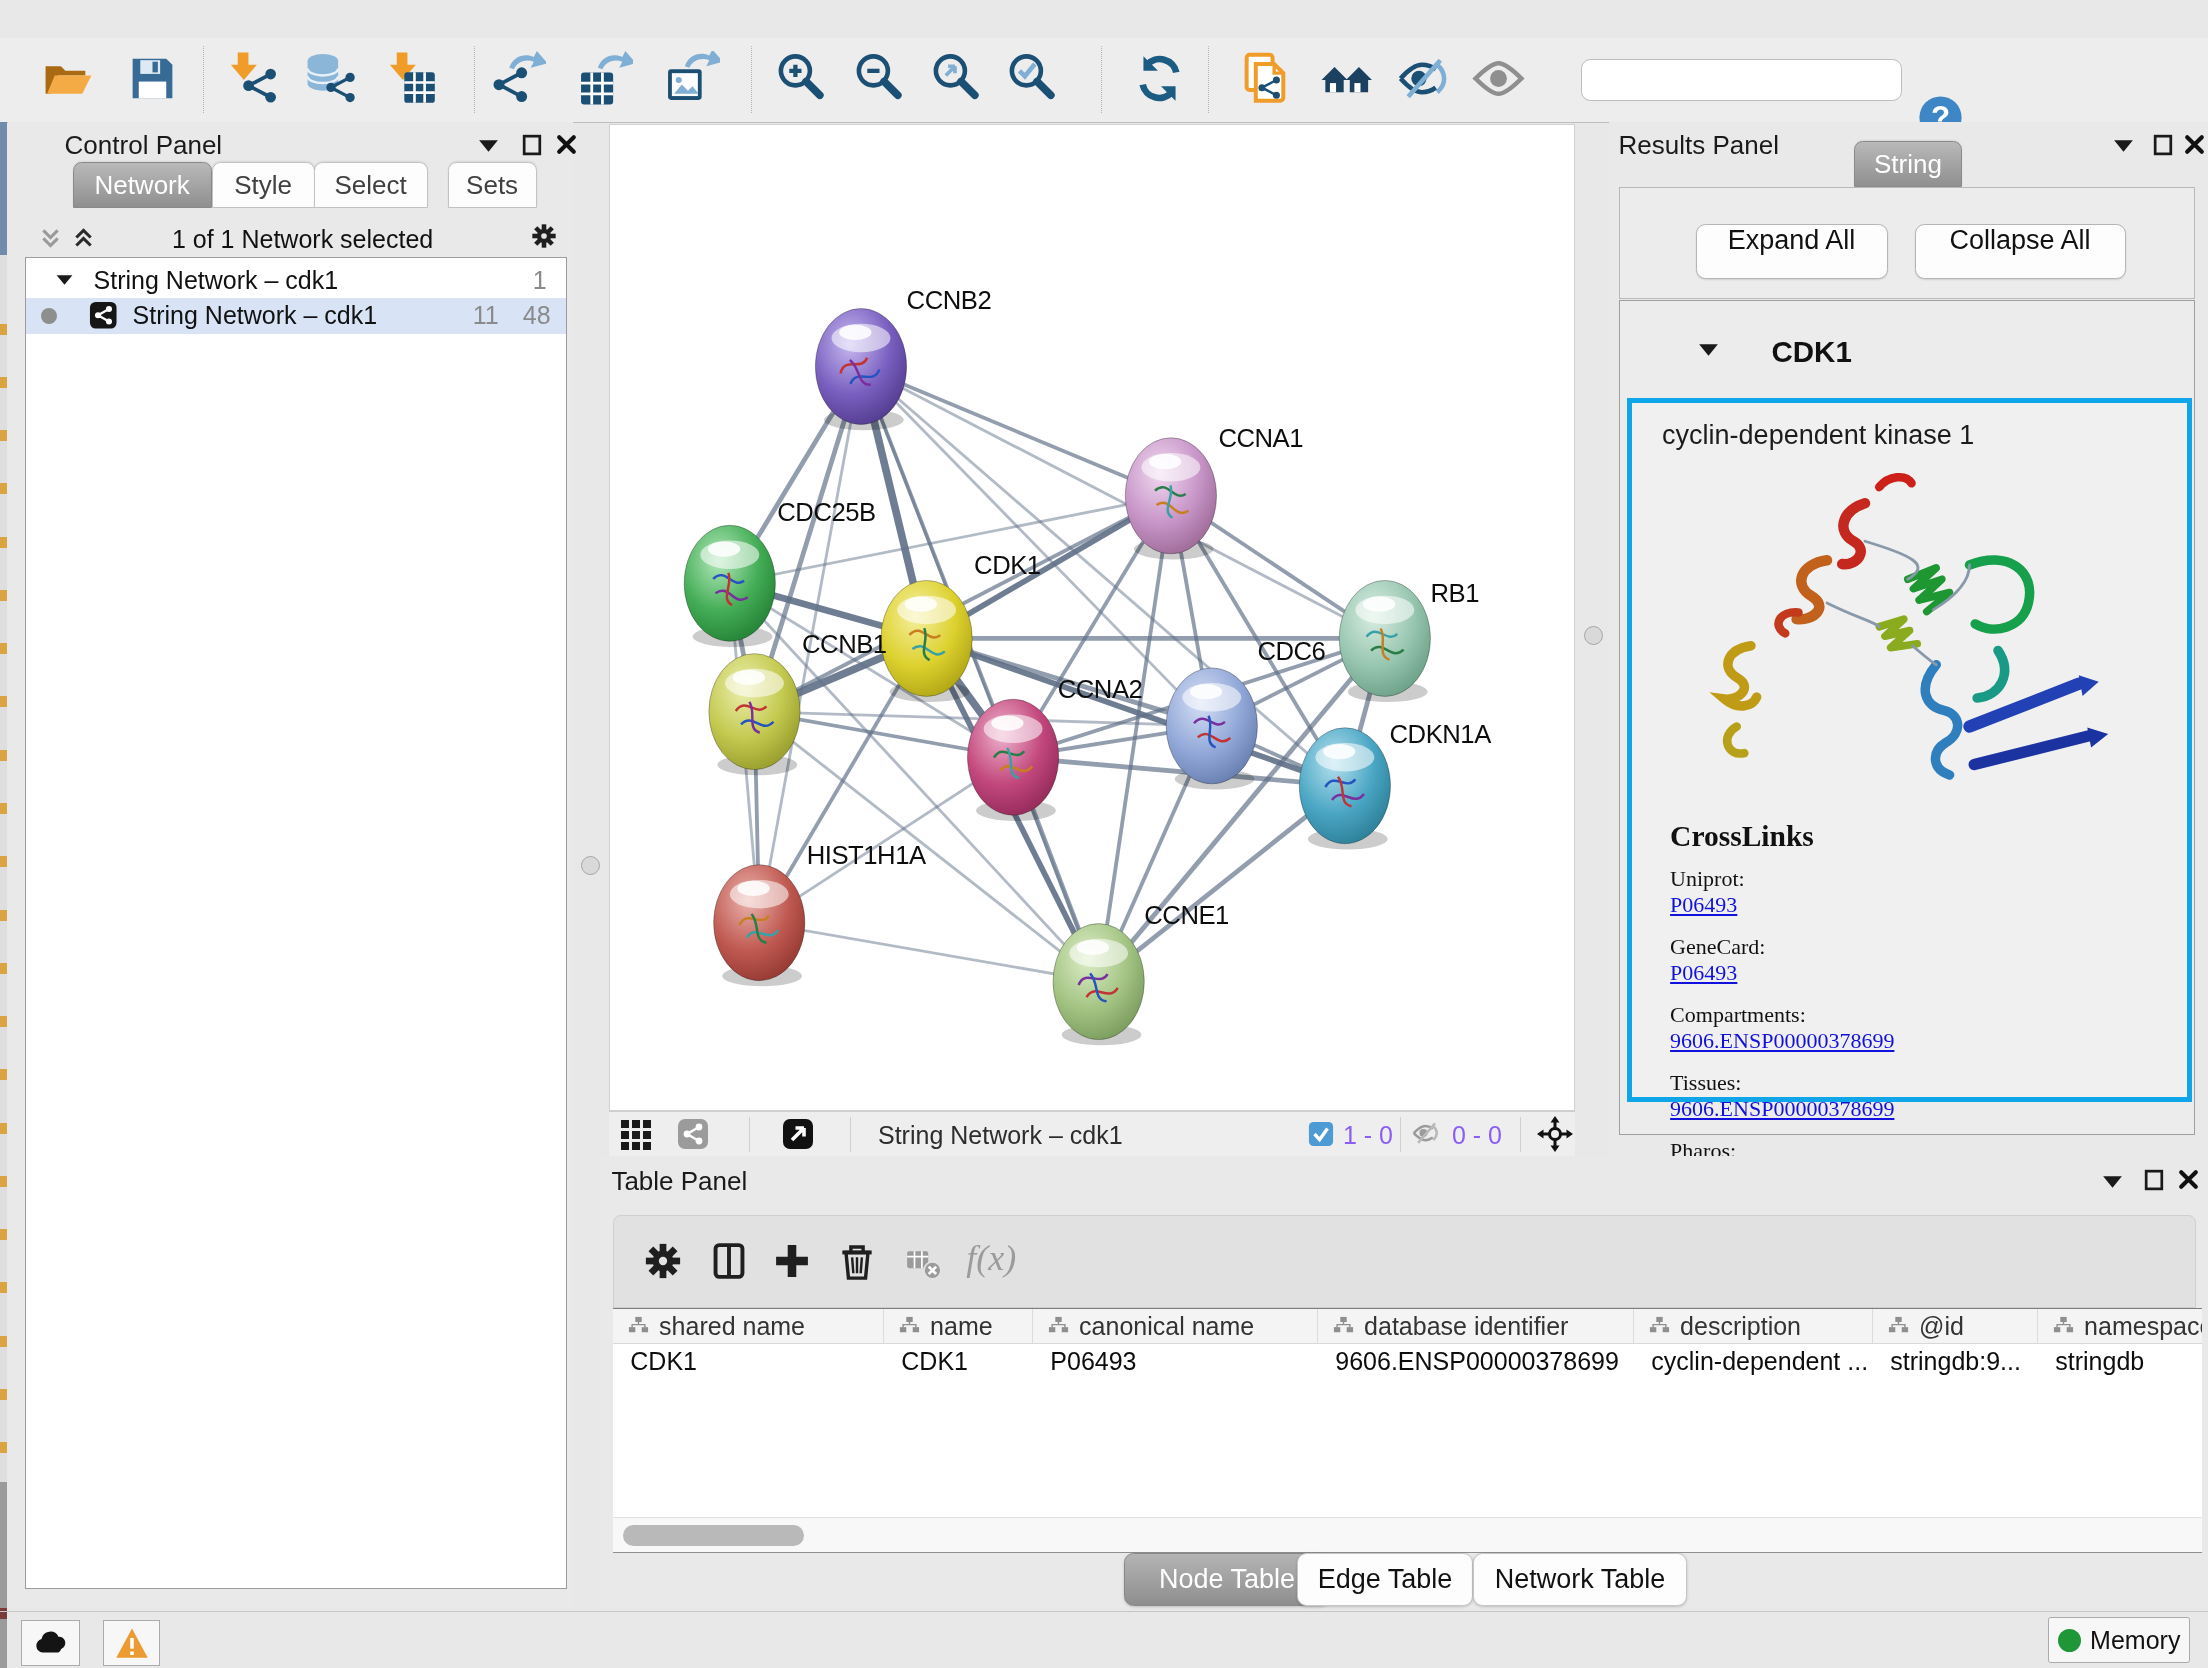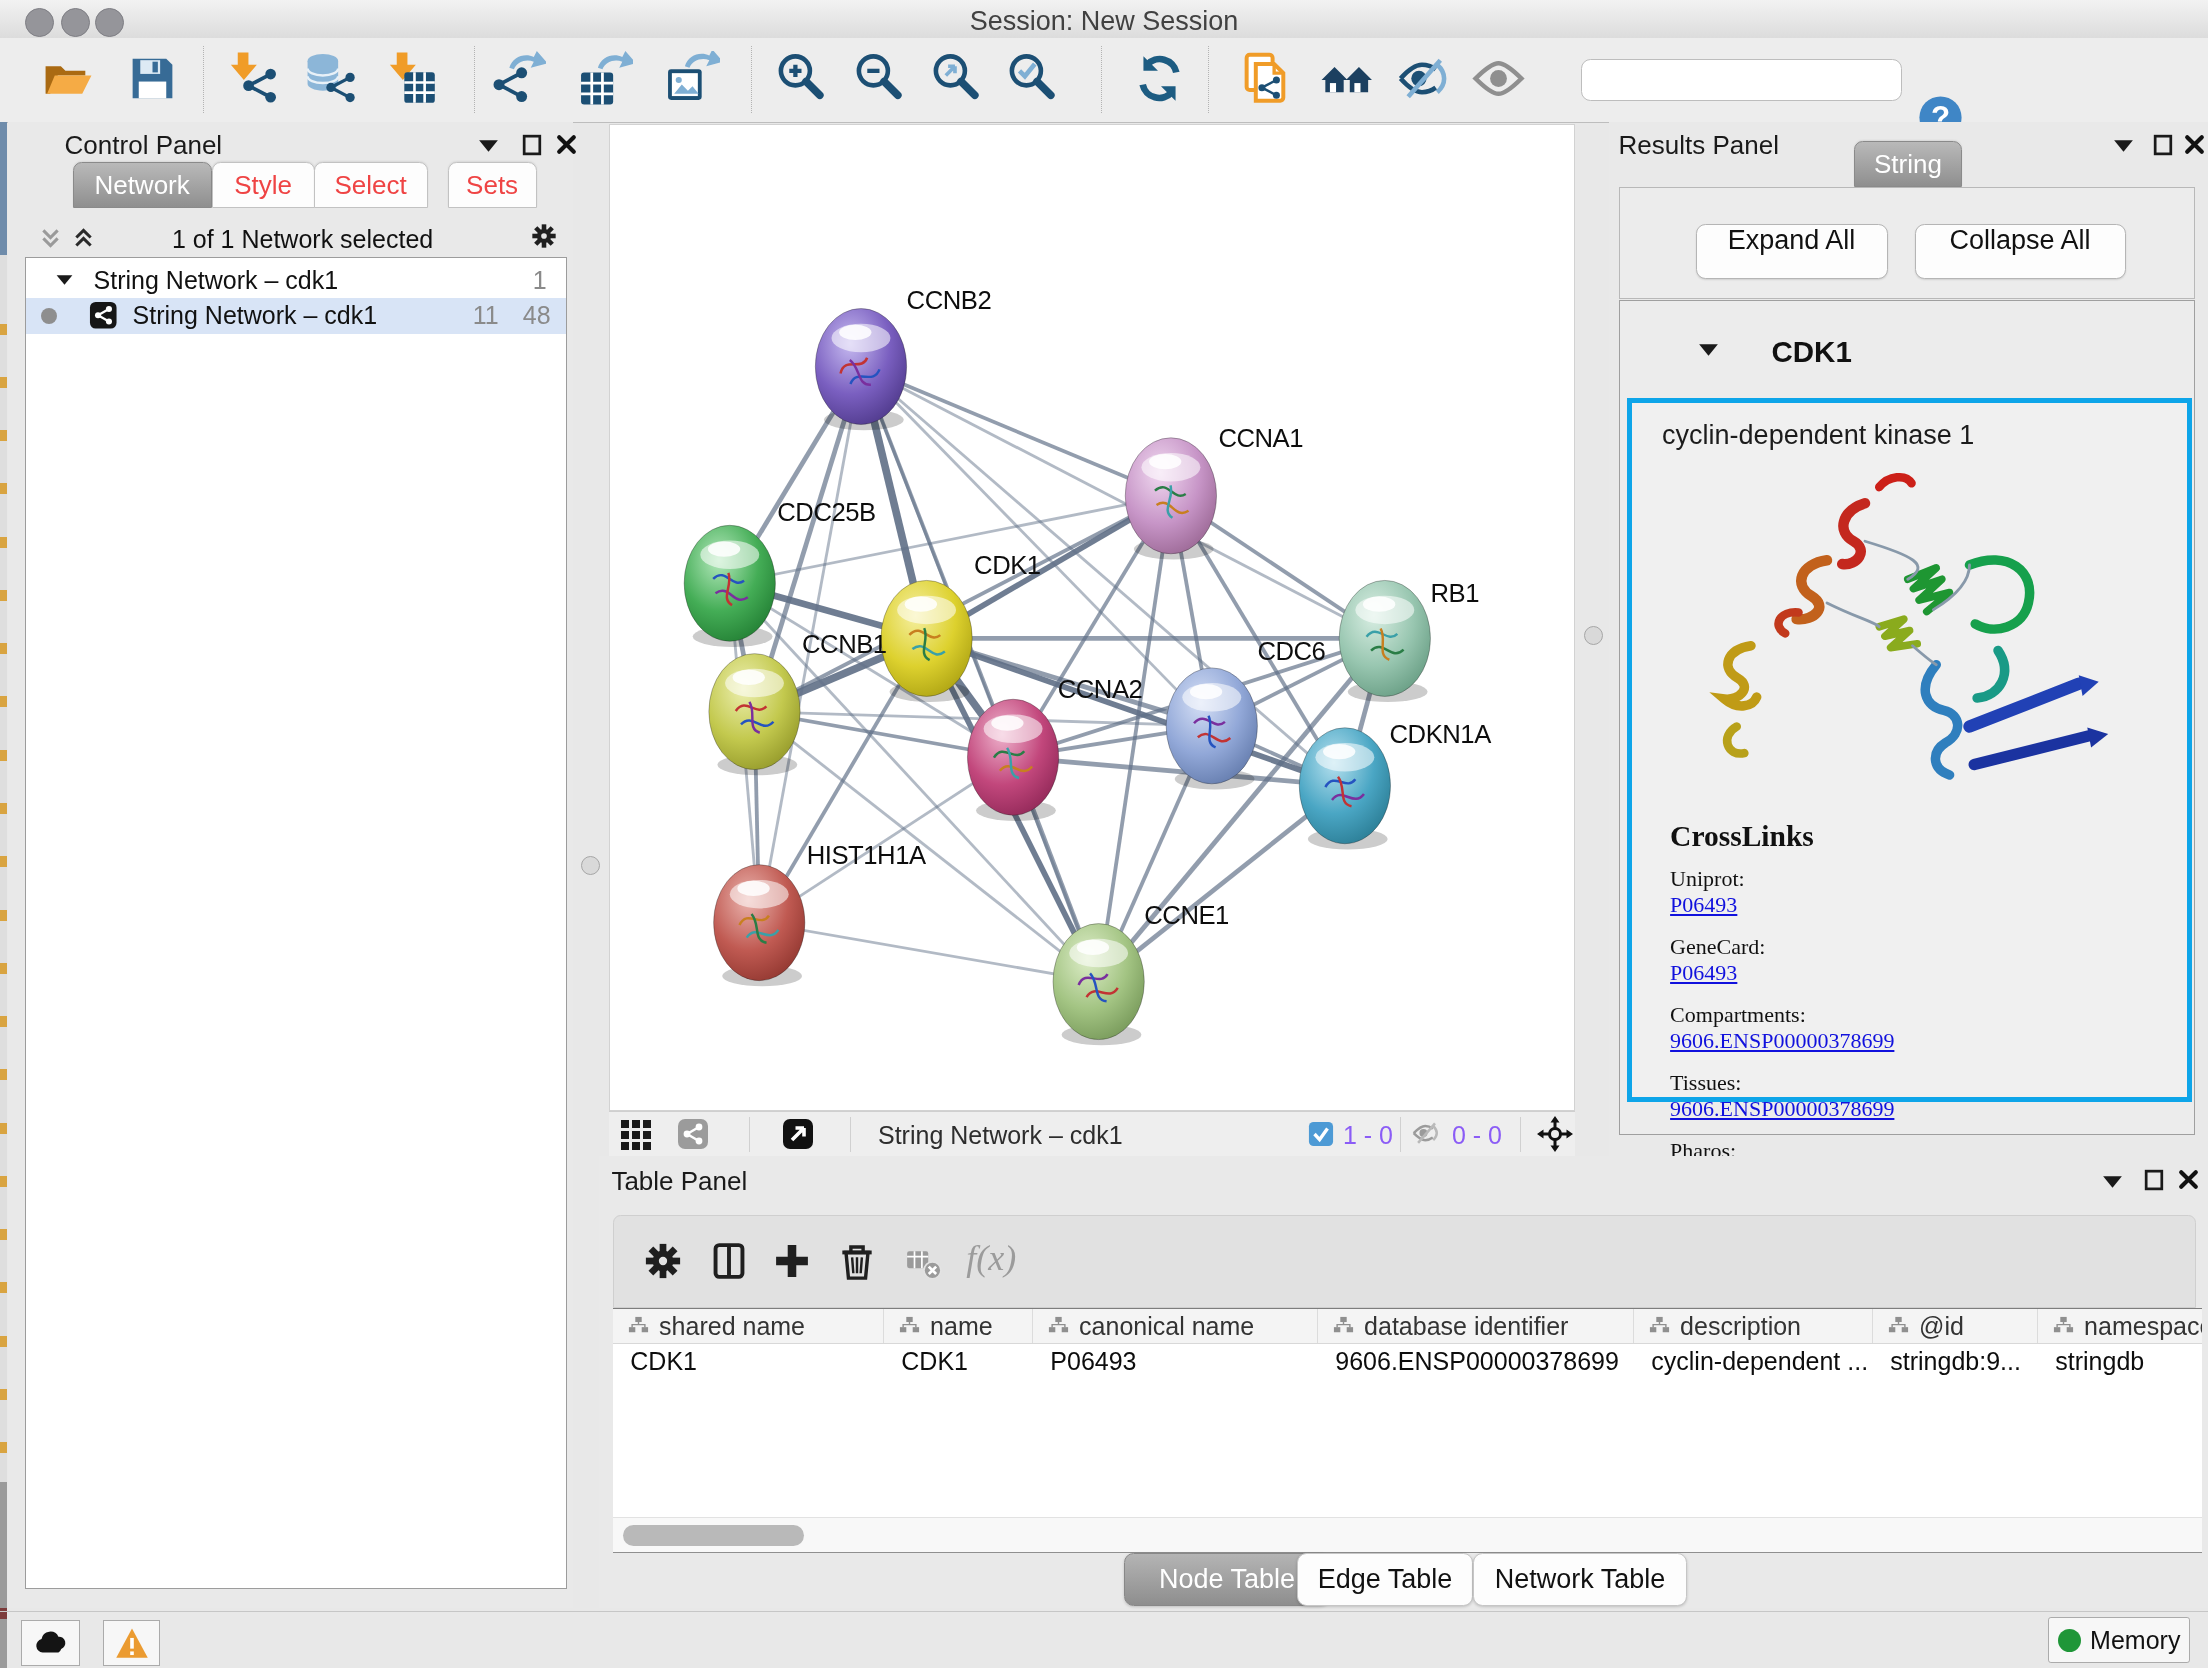--- a/index.html
+++ b/index.html
@@ -27,21 +27,21 @@
   #help-btn{position:absolute;left:1916px;top:55px;width:49px;height:49px;}
 
   
   .panel-title{font-size:26px;color:#1a1a1a;}
   .pctl{position:absolute;width:25px;height:25px;cursor:pointer;}
   .pctl svg{width:100%;height:100%;}
 
   
   #control-panel{left:7.6px;top:122px;width:565px;height:1486px;background:#e9e9e9;}
   .tab{position:absolute;height:46px;box-sizing:border-box;border:1px solid #c2c2c2;
-    background:#fdfdfd;color:#ef4444;font-size:26px;text-align:center;line-height:44px;
+    background:#fdfdfd;color:#404040;font-size:26px;text-align:center;line-height:44px;
     border-radius:8.6px 8.6px 0 0;cursor:pointer;box-shadow:0 -1px 1.9px rgba(0,0,0,.08);}
   .tab.sel{background:linear-gradient(#b9b9b9,#8f8f8f);color:#fff;border-color:#8a8a8a;}
   .btab{position:absolute;height:53px;box-sizing:border-box;border:1px solid #c6c6c6;background:#fdfdfd;
     color:#111;font-size:27px;text-align:center;line-height:51px;border-radius:9.5px;cursor:pointer;
     box-shadow:0 1px 2.9px rgba(0,0,0,.18);}
   .btab.sel{background:linear-gradient(#b4b4b4,#8e8e8e);color:#fff;border-color:#888;}
   #net-tree{position:absolute;left:17px;top:135px;width:540px;height:1330px;background:#fff;
     border:1.9px solid #9c9c9c;}
   .trow{position:relative;width:100%;height:34px;font-size:25px;}
   .trow .cnt{position:absolute;color:#8a8a8a;}
@@ -106,26 +106,20 @@
 
   
   #left-strip{left:0;top:122px;width:6.7px;height:1547px;background:#dedede;}
   #left-strip .b{position:absolute;left:0;width:6.7px;}
 </style>
 </head>
 <body>
 
 <div id="app">
 
-  <div id="titlebar" class="abs">
-    <span class="tlight" style="left:25px"></span>
-    <span class="tlight" style="left:61px"></span>
-    <span class="tlight" style="left:95px"></span>
-    <div id="win-title">Session: New Session</div>
-  </div>
 
   <div id="toolbar" class="abs">
     <div id="tb-items">
         <span class="tbicon" style="left: 41px;"><svg viewBox="0 0 36 36" style="width:100%;height:100%">
             <path d="M3 10h10l3 3h13v3H11L6 28H3z" fill="#aa6a12"></path>
             <path d="M9 16h24l-6 12H4z" fill="#f5ab45"></path>
           </svg></span>
         <span class="tbicon" style="left: 125px;"><svg viewBox="0 0 36 36" style="width:100%;height:100%">
             <path d="M5 5h22l4 4v22H5z" fill="#376b96"></path>
             <rect x="10" y="6" width="13" height="9" fill="#ddeaf4"></rect>

